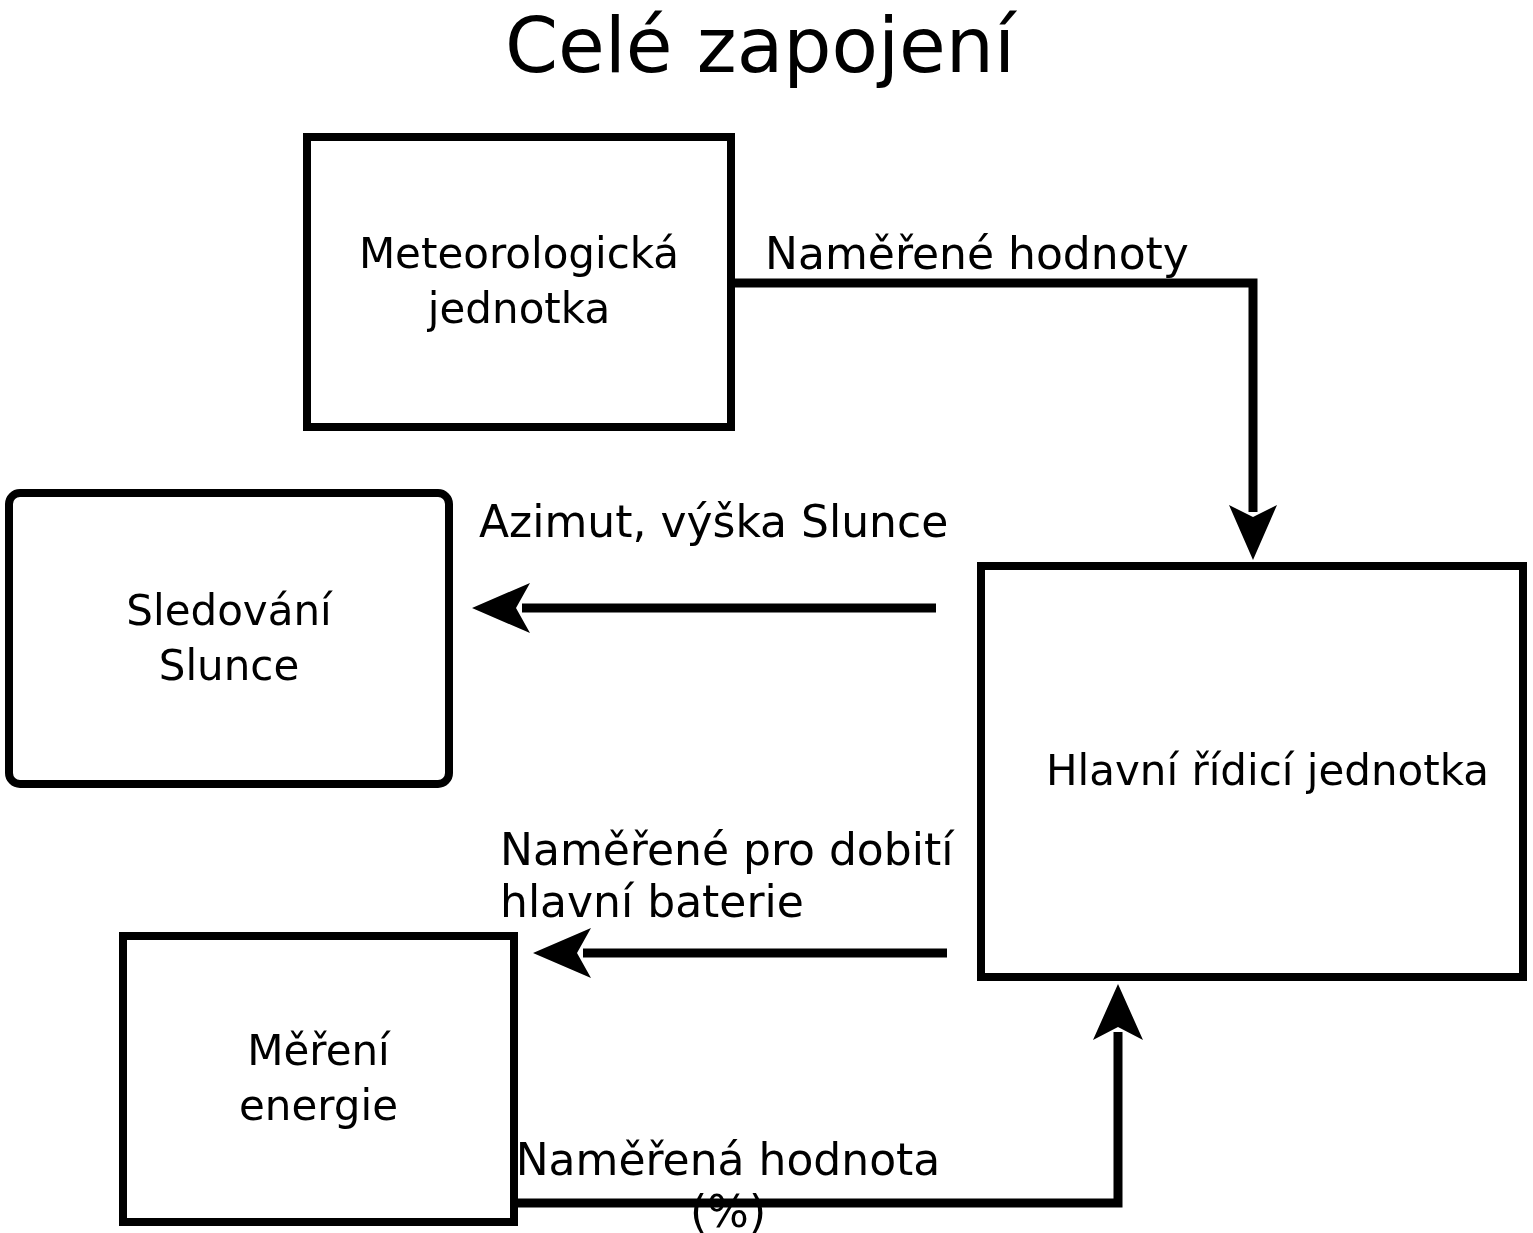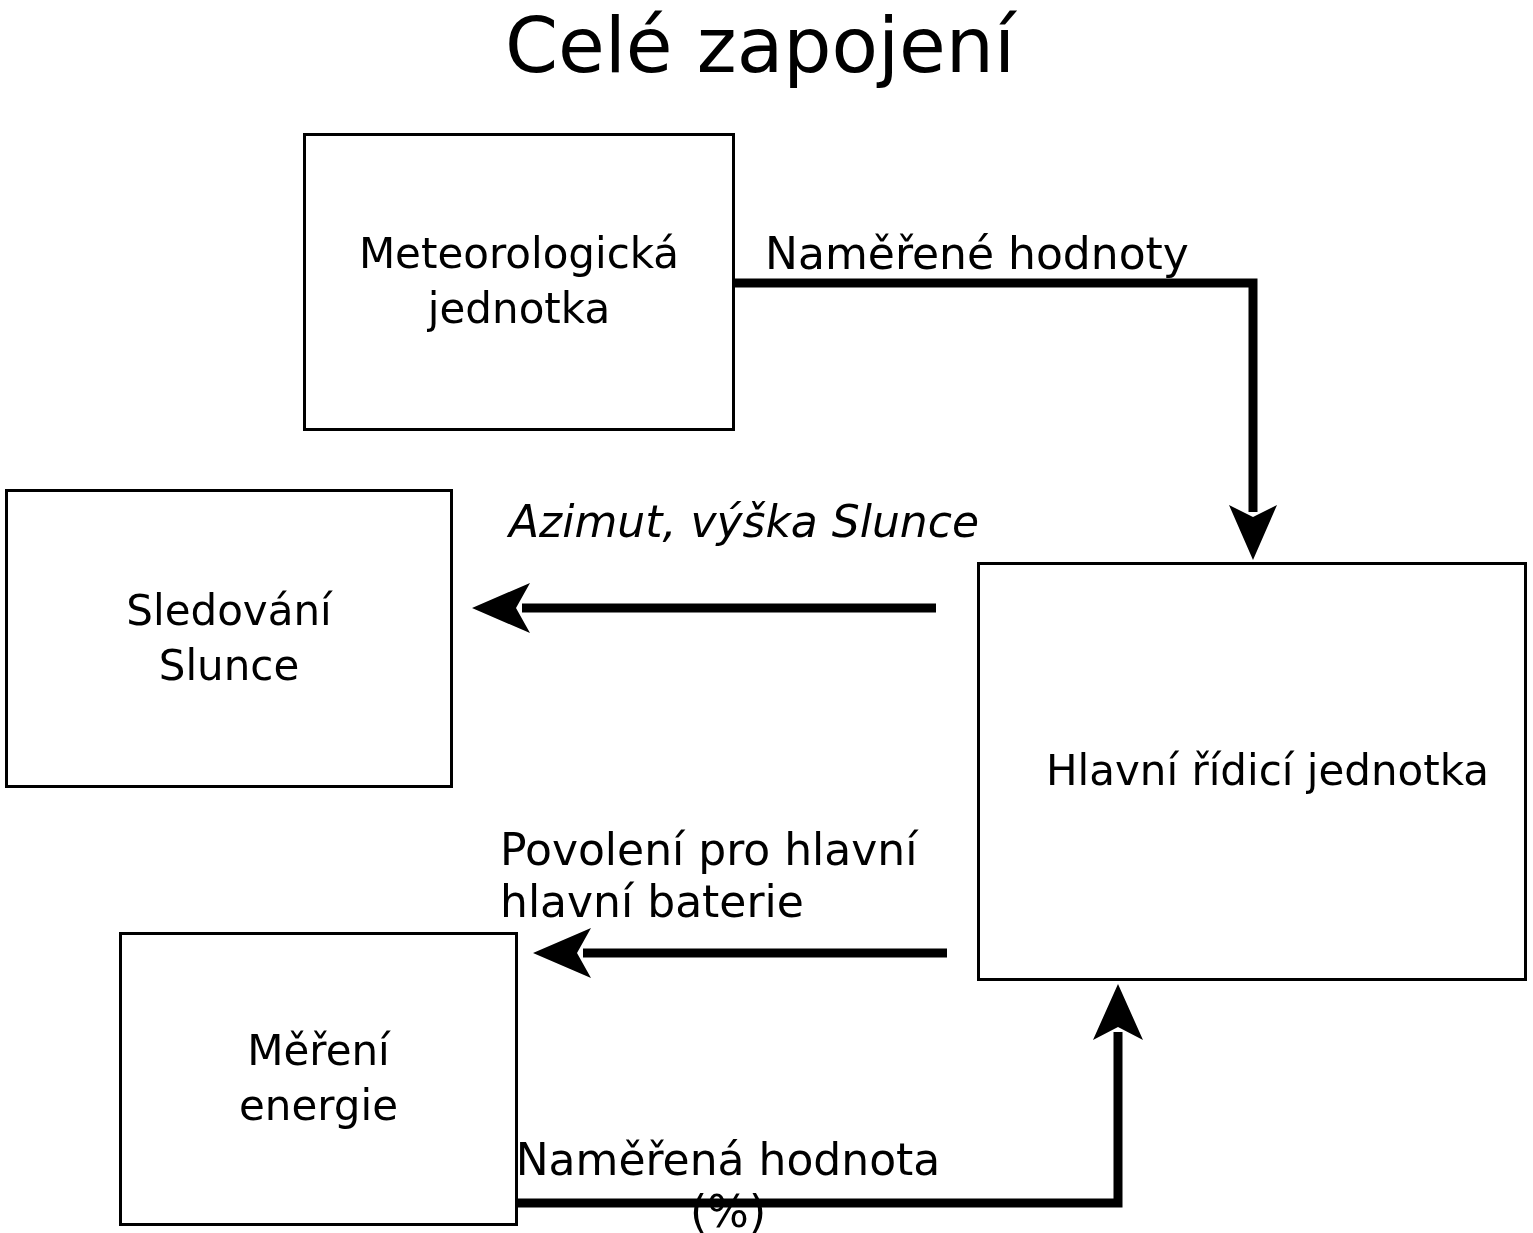--- a/index.html
+++ b/index.html
@@ -22,42 +22,42 @@
     left: 0px;
     width: 1520px;
     text-align: center;
     font-size: 76px;
     line-height: 1.2;
     white-space: nowrap;
   }
   .node {
     position: absolute;
     box-sizing: border-box;
-    border: 3px solid #000000;
+    border: 8px solid #000000;
     background: #ffffff;
     display: flex;
     align-items: center;
     justify-content: center;
     text-align: center;
     font-size: 42px;
     line-height: 1.3;
     white-space: pre-line;
   }
   .node-meteo     { left: 303px; top: 133px; width: 432px; height: 298px; }
-  .node-sledovani { left: 5px;   top: 489px; width: 448px; height: 299px; }
+  .node-sledovani { left: 5px;   top: 489px; width: 448px; height: 299px; border-radius: 15px; }
   .node-mereni    { left: 119px; top: 932px; width: 399px; height: 294px; }
   .node-hlavni    { left: 977px; top: 562px; width: 550px; height: 419px; padding-left: 31px; }
   .edge-label {
     position: absolute;
     font-size: 44px;
     line-height: 1.18;
     white-space: pre-line;
   }
   .lbl-namerene   { left: 727px; top: 206px; width: 500px; text-align: center; margin-top: 22px; }
-  .lbl-azimut     { left: 479px; top: 496px; width: 500px; text-align: right; font-style: italic; }
+  .lbl-azimut     { left: 479px; top: 496px; width: 500px; text-align: left; }
   .lbl-povoleni   { left: 500px; top: 824px; width: 520px; text-align: left; }
   .lbl-hodnota    { left: 478px; top: 1134px; width: 500px; text-align: center; }
   .edges-layer {
     position: absolute;
     left: 0; top: 0;
     width: 1533px;
     height: 1233px;
   }
   .edges-layer polyline, .edges-layer line {
     fill: none;
@@ -108,18 +108,18 @@
 
   <div class="node node-mereni">Měření
 energie</div>
 
   <div class="node node-hlavni">Hlavní řídicí jednotka</div>
 
   <div class="edge-label lbl-namerene">Naměřené hodnoty</div>
 
   <div class="edge-label lbl-azimut">Azimut, výška Slunce</div>
 
-  <div class="edge-label lbl-povoleni">Povolení pro hlavní
+  <div class="edge-label lbl-povoleni">Naměřené pro dobití
 hlavní baterie</div>
 
   <div class="edge-label lbl-hodnota">Naměřená hodnota (%)</div>
 
 </div>
 
 </body></html>

